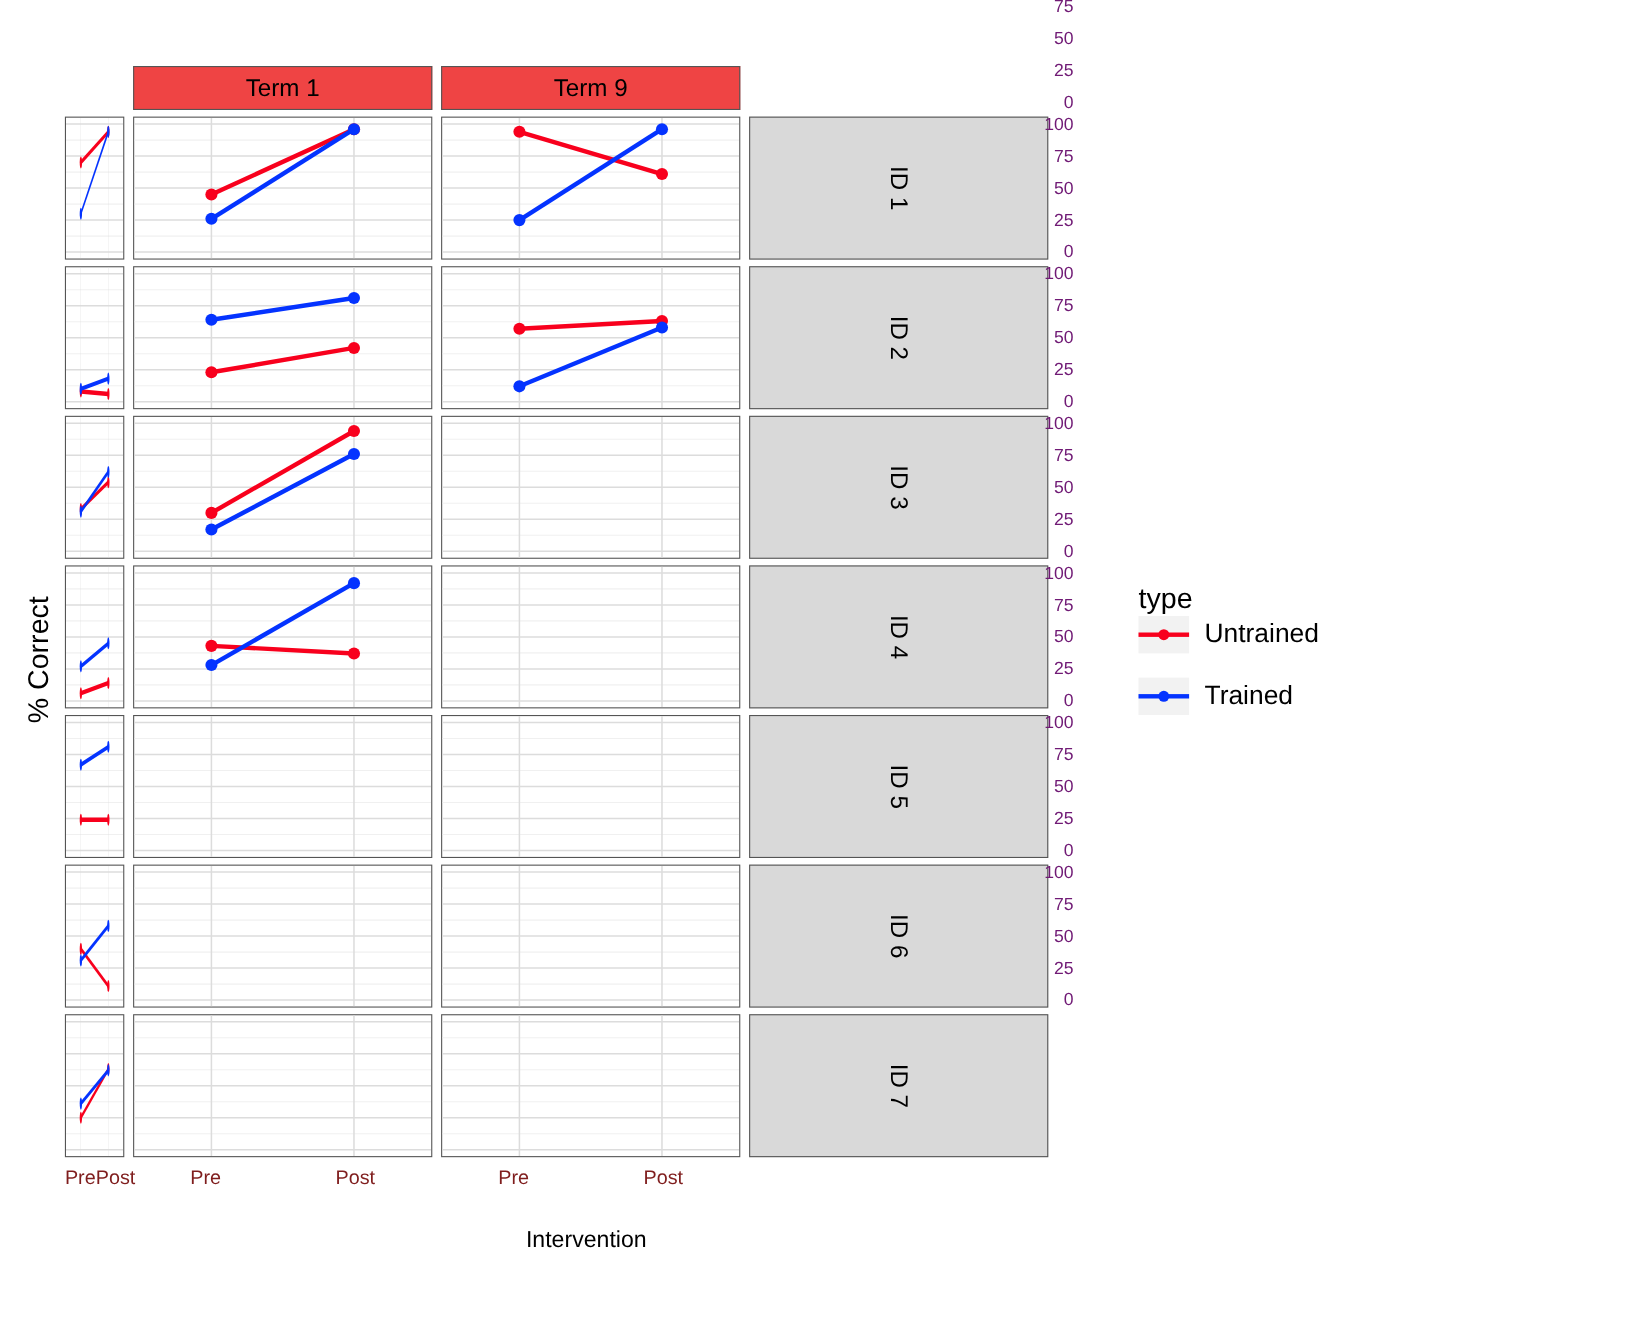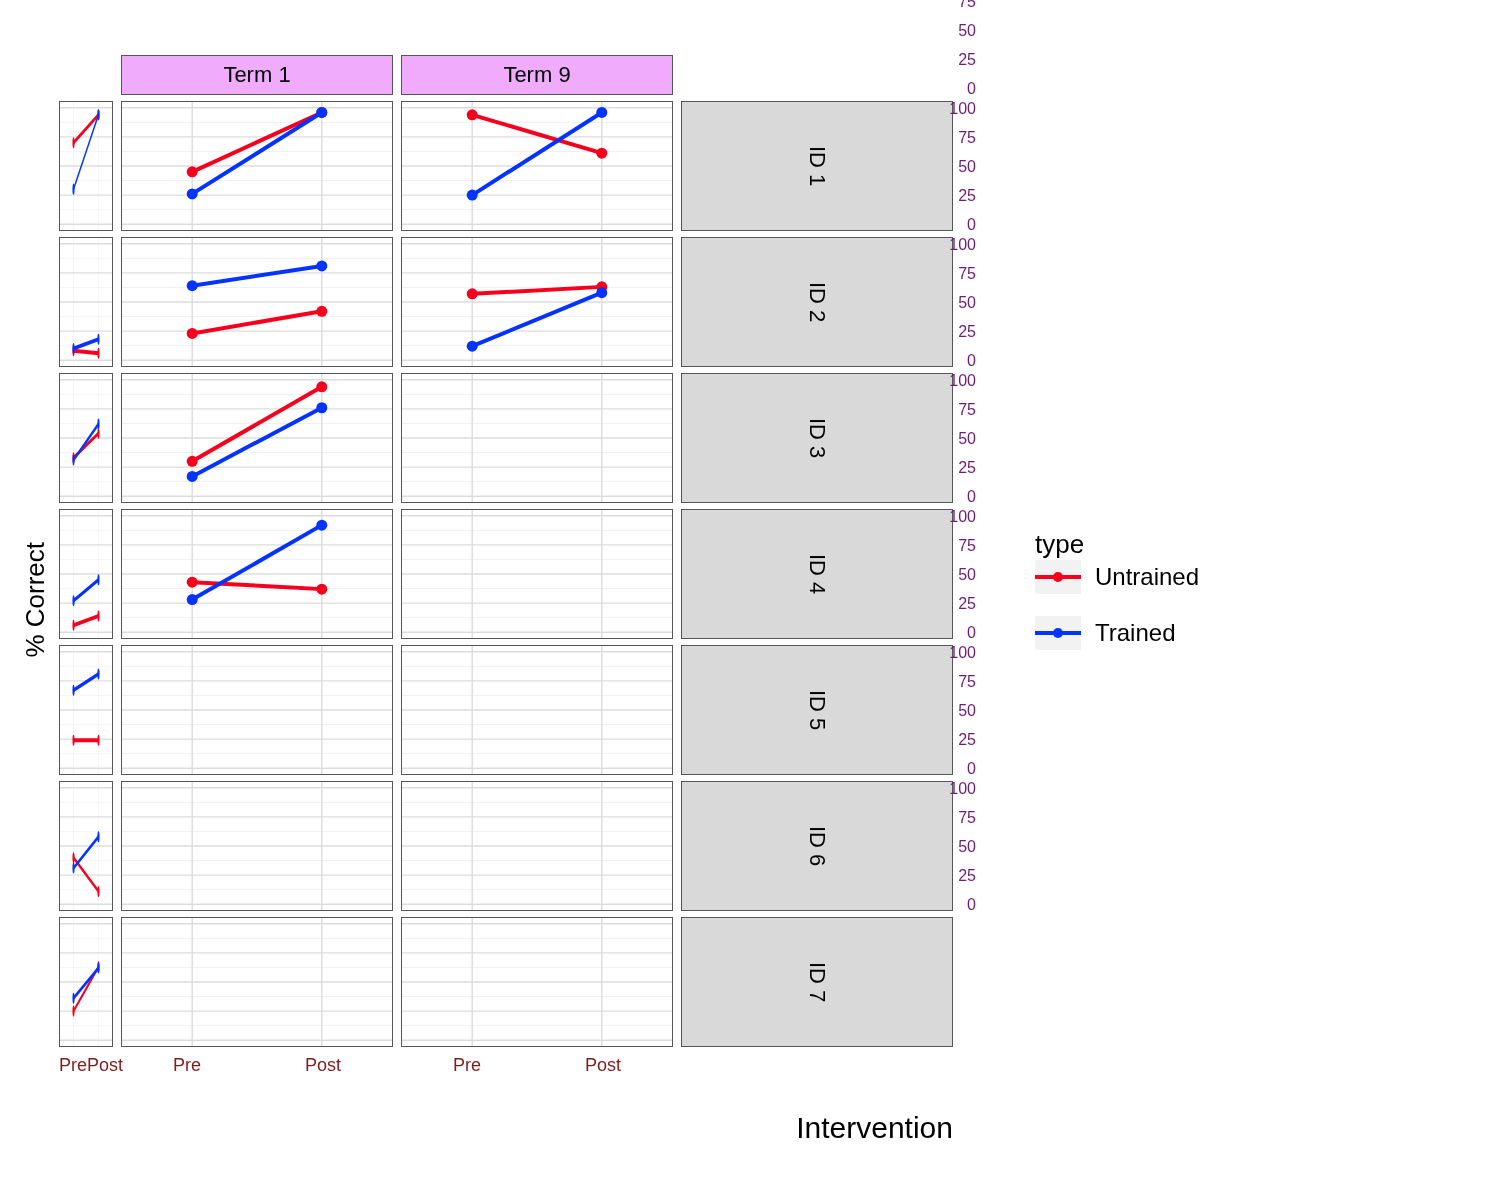--- a/index.html
+++ b/index.html
@@ -27,21 +27,21 @@
     display: flex;
     flex-direction: column;
   }
   .grid {
     display: grid;
     grid-template-columns: 54px repeat(3, 272px) 34px;
     grid-template-rows: 40px repeat(7, 130px) 34px;
     gap: 6px 8px;
   }
   .col-strip {
-    background: #f0abfc;
+    background: #ef4444;
     border: 1px solid #555;
     display: flex;
     align-items: center;
     justify-content: center;
     font-size: 22px;
   }
   .row-strip {
     background: #d9d9d9;
     border: 1px solid #555;
     display: flex;
@@ -74,22 +74,22 @@
     position: relative;
     overflow: hidden;
   }
   .panel svg {
     position: absolute;
     inset: 0;
     width: 100%;
     height: 100%;
   }
   .xaxis-title {
-    font-size: 30px;
-    text-align: right;
+    font-size: 21px;
+    text-align: center;
     margin-top: 24px;
     margin-left: 54px;
     width: 840px;
   }
   .legend {
     margin-left: 40px;
     font-size: 24px;
   }
   .legend-title {
     font-size: 26px;

